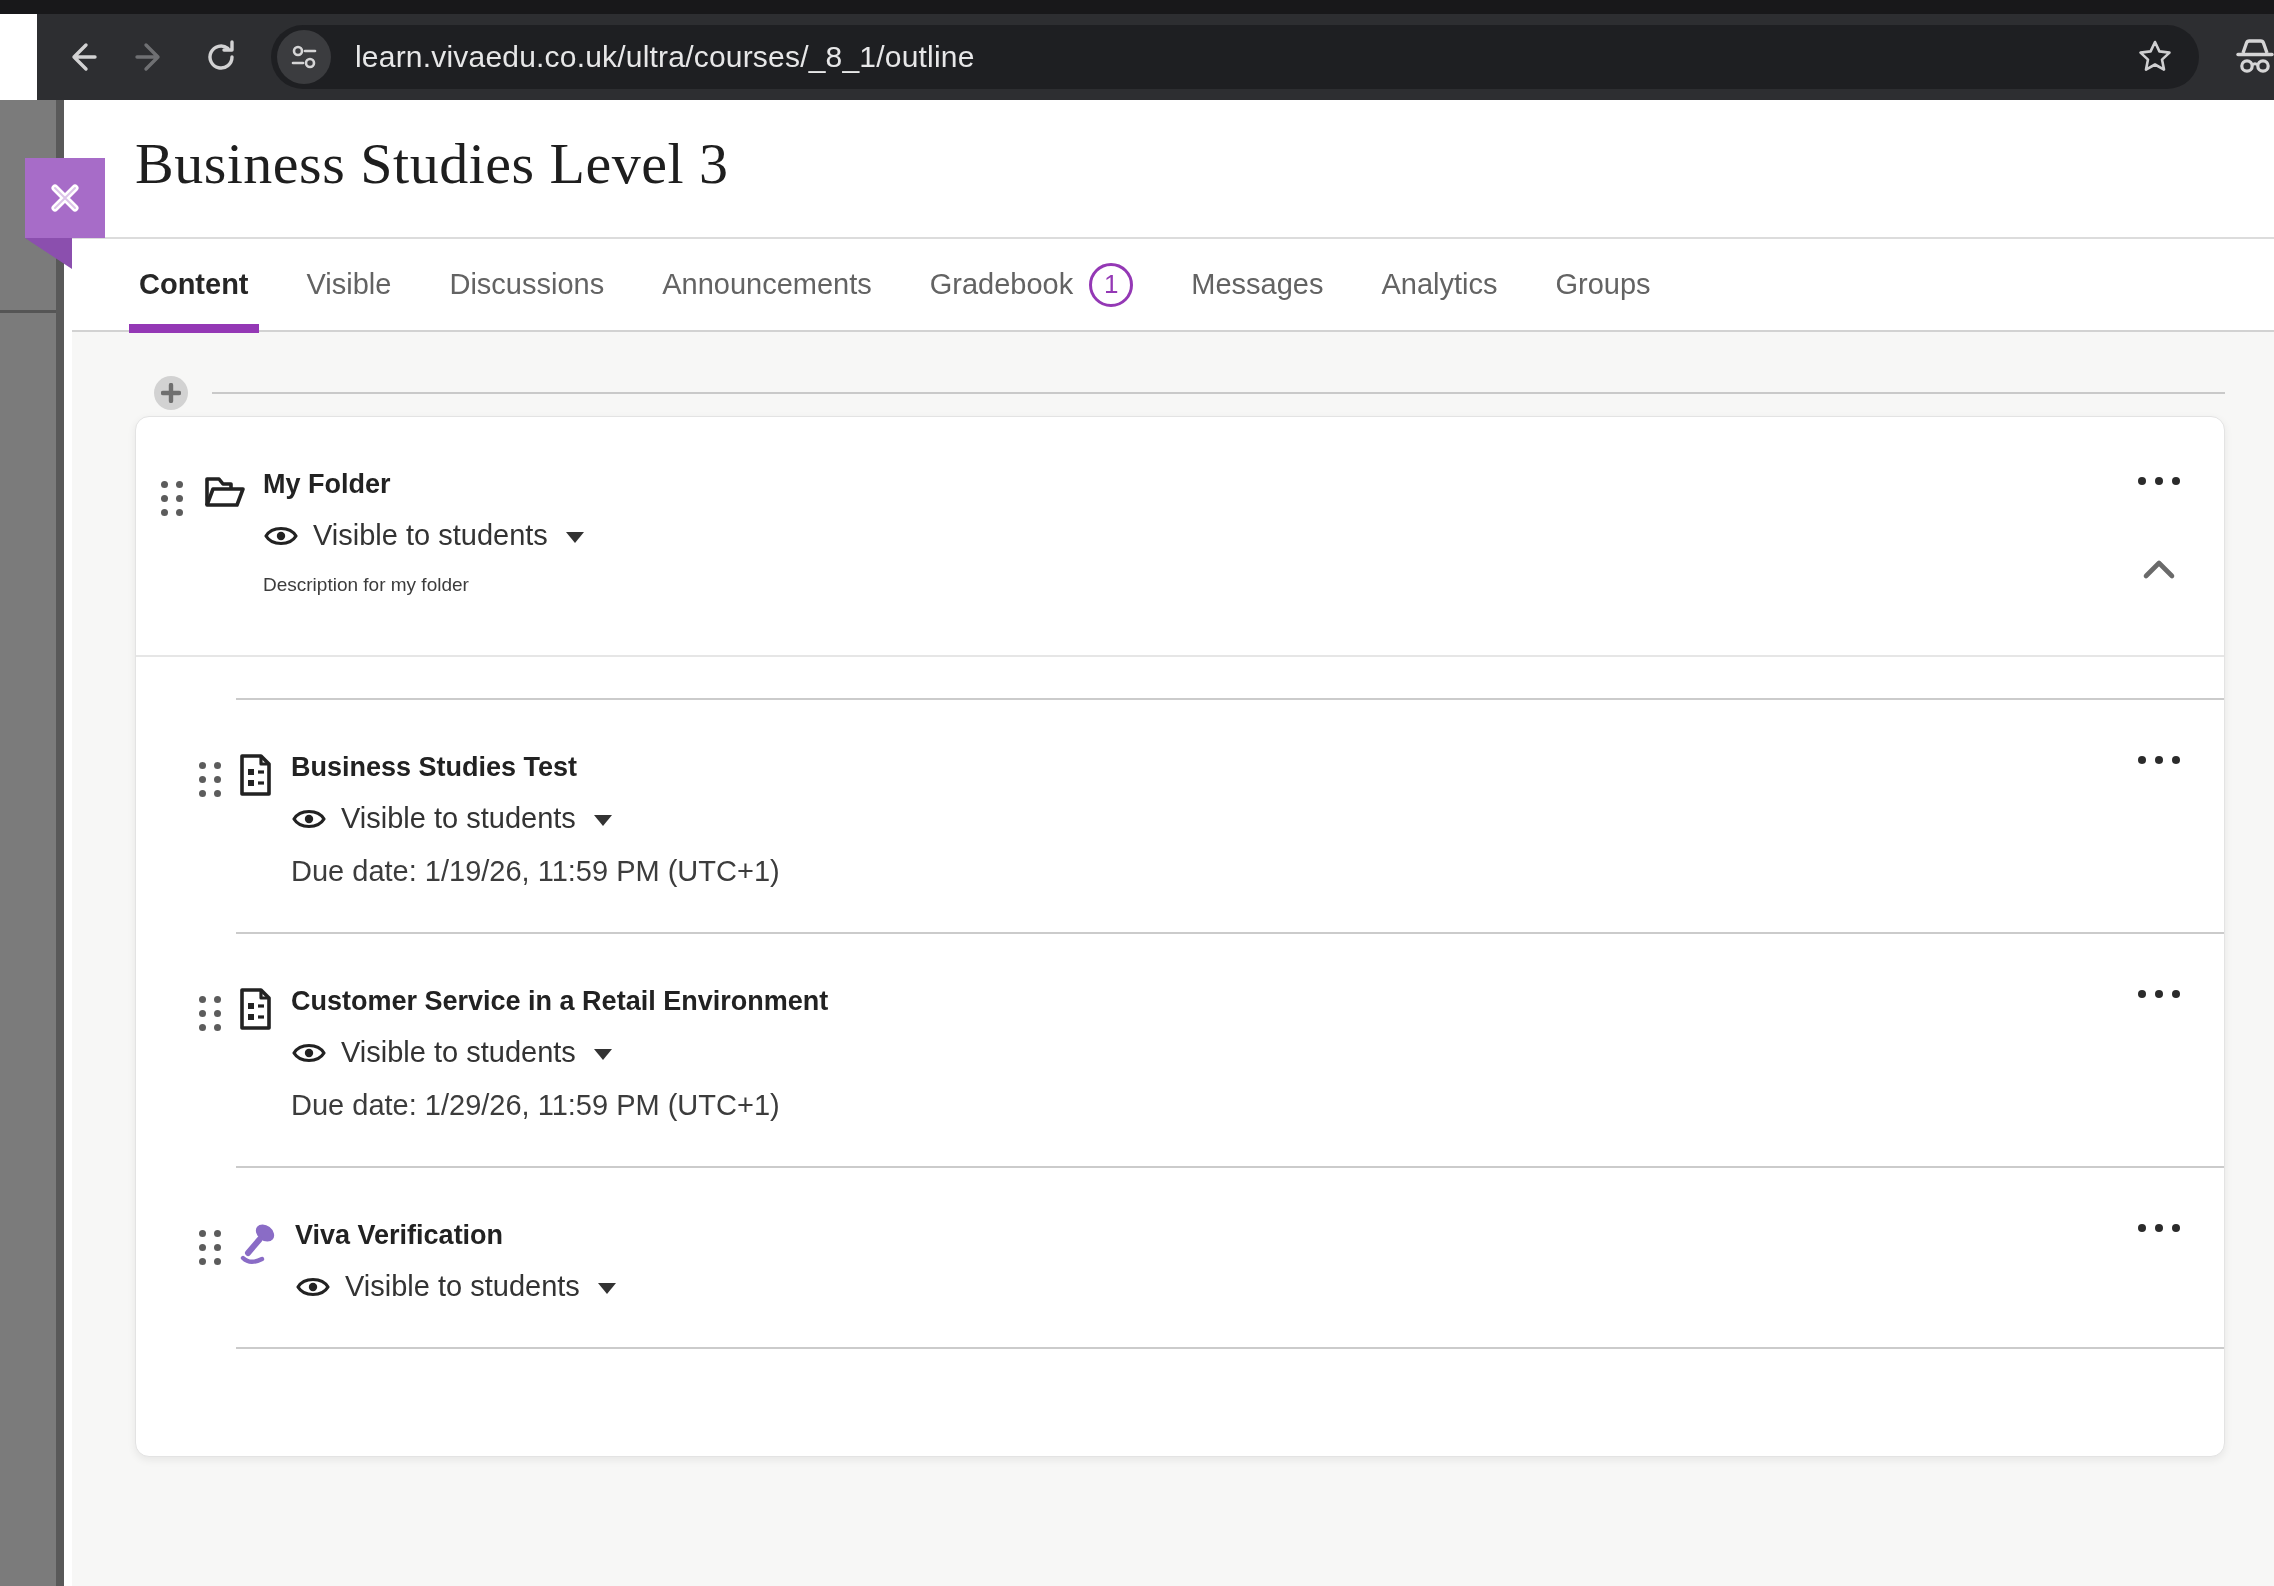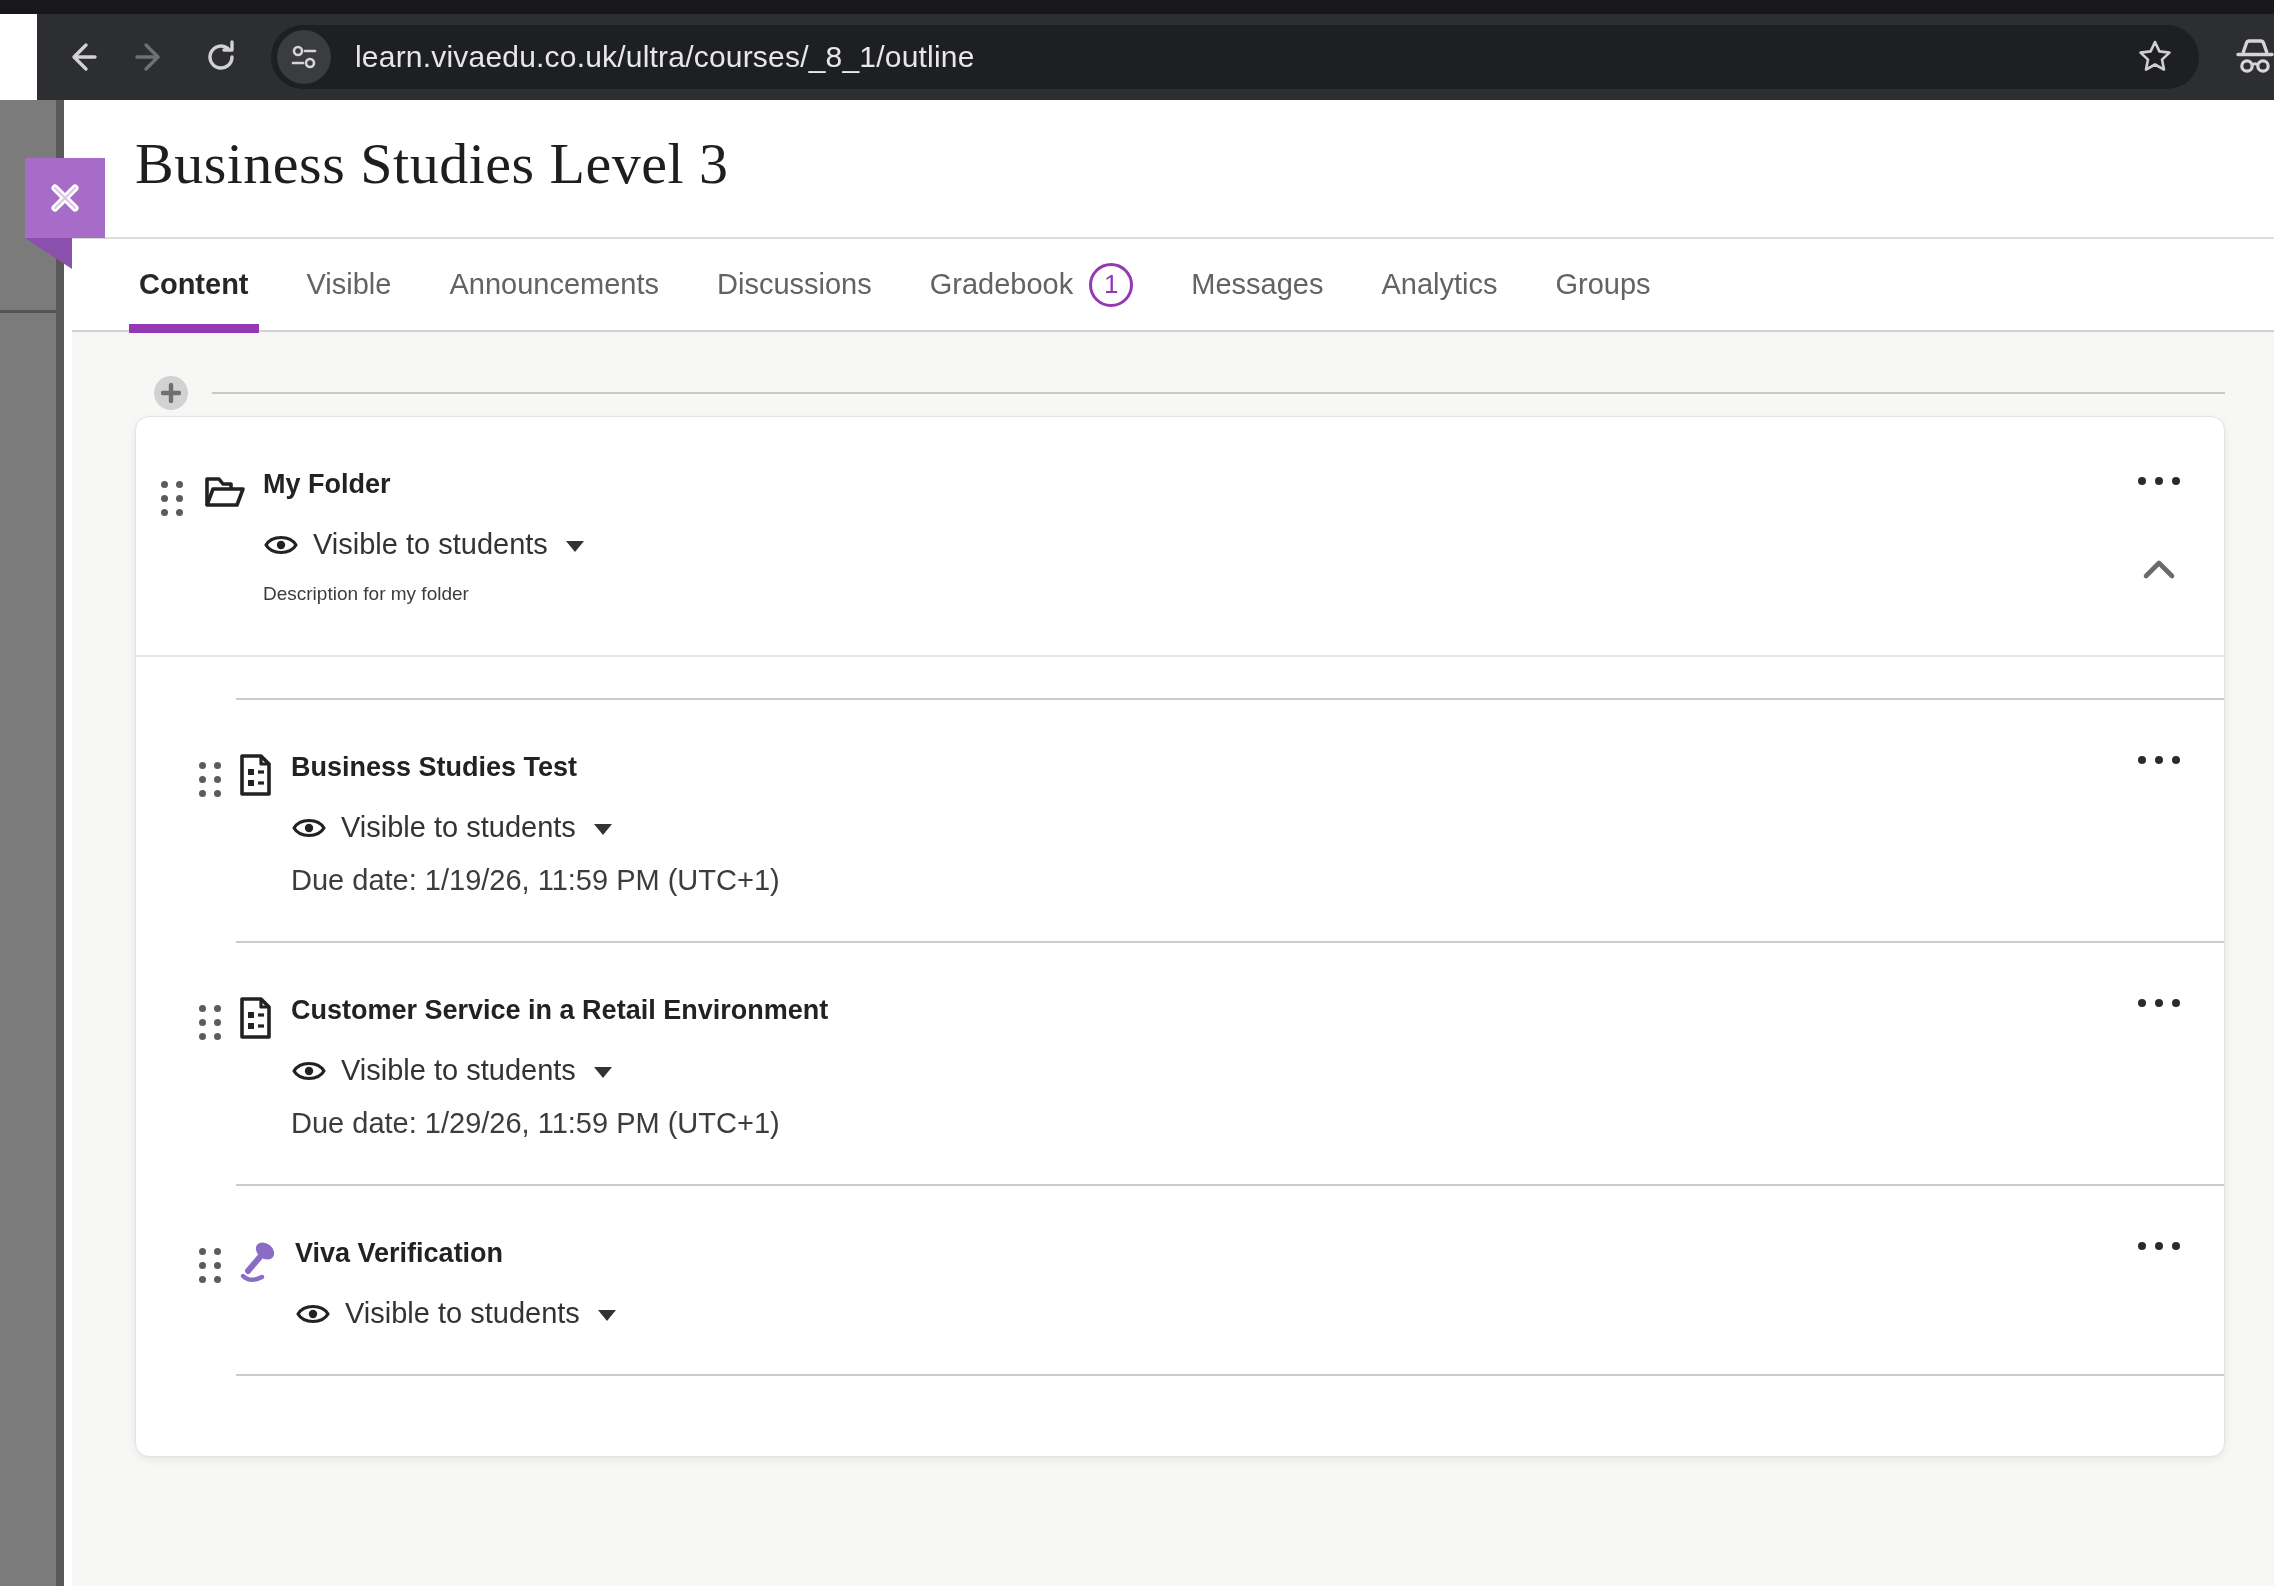--- a/index.html
+++ b/index.html
@@ -67,21 +67,21 @@
           box-shadow:0 3px 8px rgba(0,0,0,.07); height:1041px; overflow:hidden; }
 
   .folder-header { display:flex; align-items:flex-start; padding:52px 44px 0 25px; height:240px;
                    border-bottom:2px solid #e6e6e6; }
   .drag-handle { display:grid; grid-template-columns:7px 7px; grid-auto-rows:7px; gap:7px 8px;
                  margin-top:12px; cursor:grab; flex:0 0 auto; }
   .drag-handle i { width:7px; height:7px; border-radius:50%; background:#5c5c5c; }
   .folder-icon-wrap { margin:2px 16px 0 18px; flex:0 0 auto; }
   .folder-main { flex:1 1 auto; min-width:0; }
   .item-title { font-size:27px; font-weight:700; color:#222; cursor:pointer; }
-  .vis-row { display:flex; align-items:center; gap:14px; margin-top:28px; cursor:pointer; }
+  .vis-row { display:flex; align-items:center; gap:14px; margin-top:19px; cursor:pointer; }
   .vis-label { font-size:29px; color:#333; }
   .caret { width:0; height:0; border-left:9px solid transparent; border-right:9px solid transparent;
            border-top:11px solid #333; margin-left:4px; margin-top:4px; }
   .desc { font-size:19px; color:#3c3c3c; margin-top:22px; }
   .due  { font-size:29px; color:#3c3c3c; margin-top:20px; }
   .right-col { margin-left:auto; display:flex; flex-direction:column; align-items:center; gap:72px;
                padding-top:8px; flex:0 0 auto; }
 
   .folder-body { padding-top:41px; }
   .item-divider { height:2px; background:#cbcbcb; margin-left:100px; }
@@ -167,26 +167,26 @@
     <span class="tab-label">Content</span>
 
   </div>
 
   <div class="tab">
     <span class="tab-label">Visible</span>
 
   </div>
 
   <div class="tab">
+    <span class="tab-label">Discussions</span>
+
+  </div>
+
+  <div class="tab">
     <span class="tab-label">Announcements</span>
-
-  </div>
-
-  <div class="tab">
-    <span class="tab-label">Discussions</span>
 
   </div>
 
   <div class="tab">
     <span class="tab-label">Gradebook</span>
     <span class="tab-badge">1</span>
   </div>
 
   <div class="tab">
     <span class="tab-label">Messages</span>

